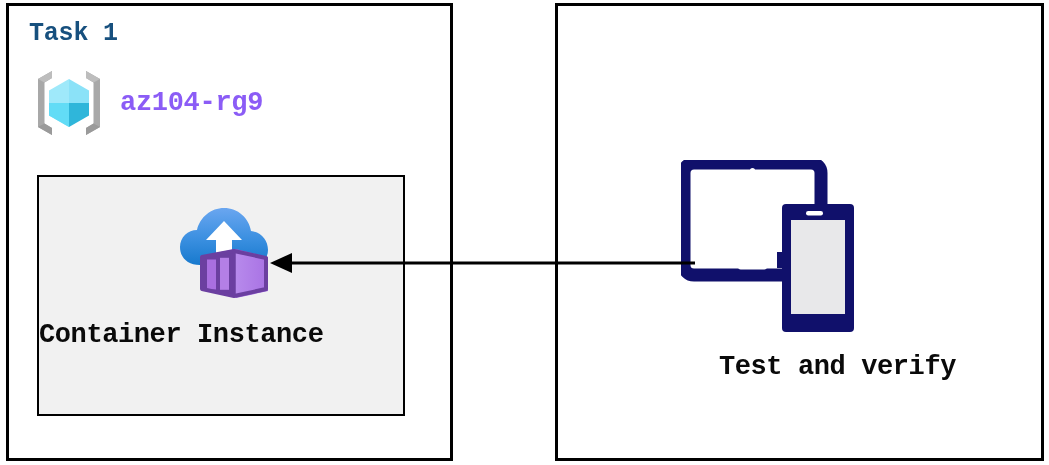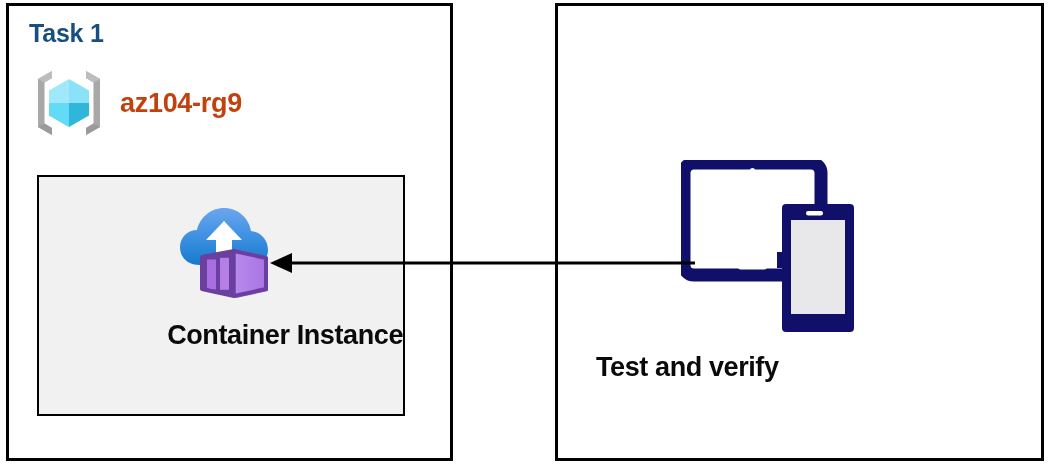--- a/index.html
+++ b/index.html
@@ -14,20 +14,21 @@
     position: relative;
     overflow: hidden;
   }
 
   #canvas {
     position: absolute;
     left: 0;
     top: 0;
     width: 1049px;
     height: 465px;
+    font-family: Liberation Mono, monospace;
   }
 
   
   .task-panel {
     position: absolute;
     background: #ffffff;
     border: 3px solid #000000;
     box-sizing: border-box;
   }
   #panel-task1 {
@@ -64,21 +65,21 @@
     gap: 14px;
   }
   #rg-icon {
     width: 74px;
     height: 74px;
     display: block;
   }
   #rg-name {
     font-size: 27px;
     font-weight: bold;
-    color: #c2410c;
+    color: #8b5cf6;
     letter-spacing: -0.3px;
     white-space: nowrap;
   }
 
   
   #aci-box {
     position: absolute;
     left: 37px;
     top: 175px;
     width: 368px;
@@ -93,21 +94,21 @@
     top: 22px;
     width: 100px;
     height: 100px;
     display: block;
   }
   #aci-label {
     position: absolute;
     left: 0;
     top: 143px;
     width: 100%;
-    text-align: right;
+    text-align: left;
     font-size: 27px;
     font-weight: bold;
     color: #0a0a0a;
     letter-spacing: -0.4px;
     white-space: nowrap;
   }
 
   
   #devices-icon {
     position: absolute;
@@ -115,21 +116,21 @@
     top: 160px;
     width: 190px;
     height: 175px;
     display: block;
   }
   #devices-label {
     position: absolute;
     left: 596px;
     top: 352px;
     width: 360px;
-    text-align: left;
+    text-align: right;
     font-size: 27px;
     font-weight: bold;
     color: #0a0a0a;
     letter-spacing: -0.4px;
     white-space: nowrap;
   }
 
   
   #flow-arrow {
     position: absolute;

